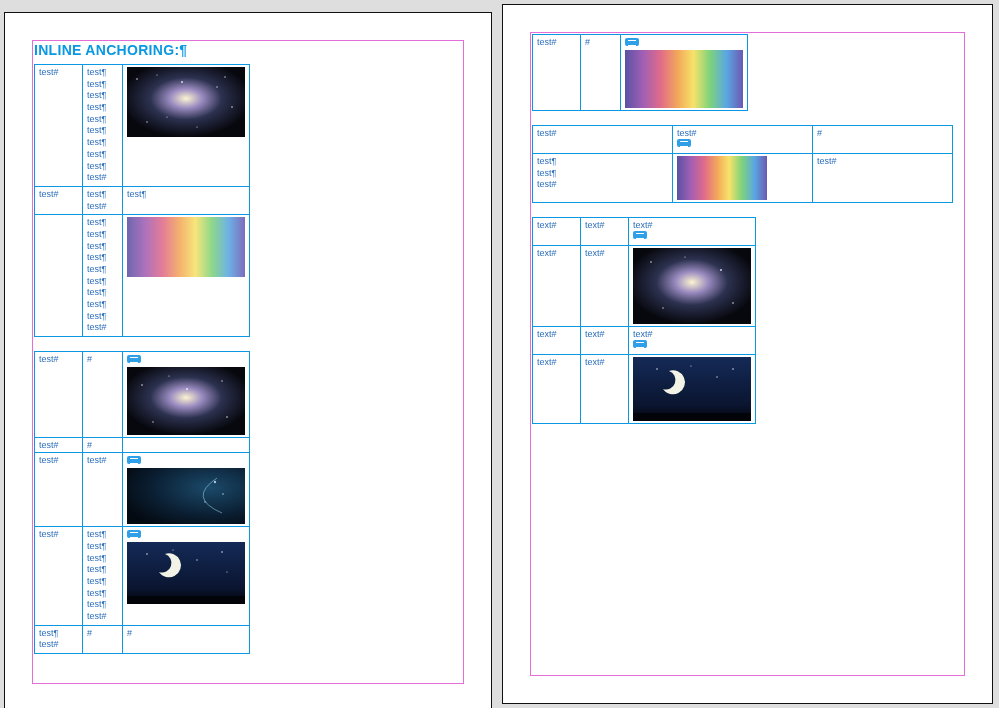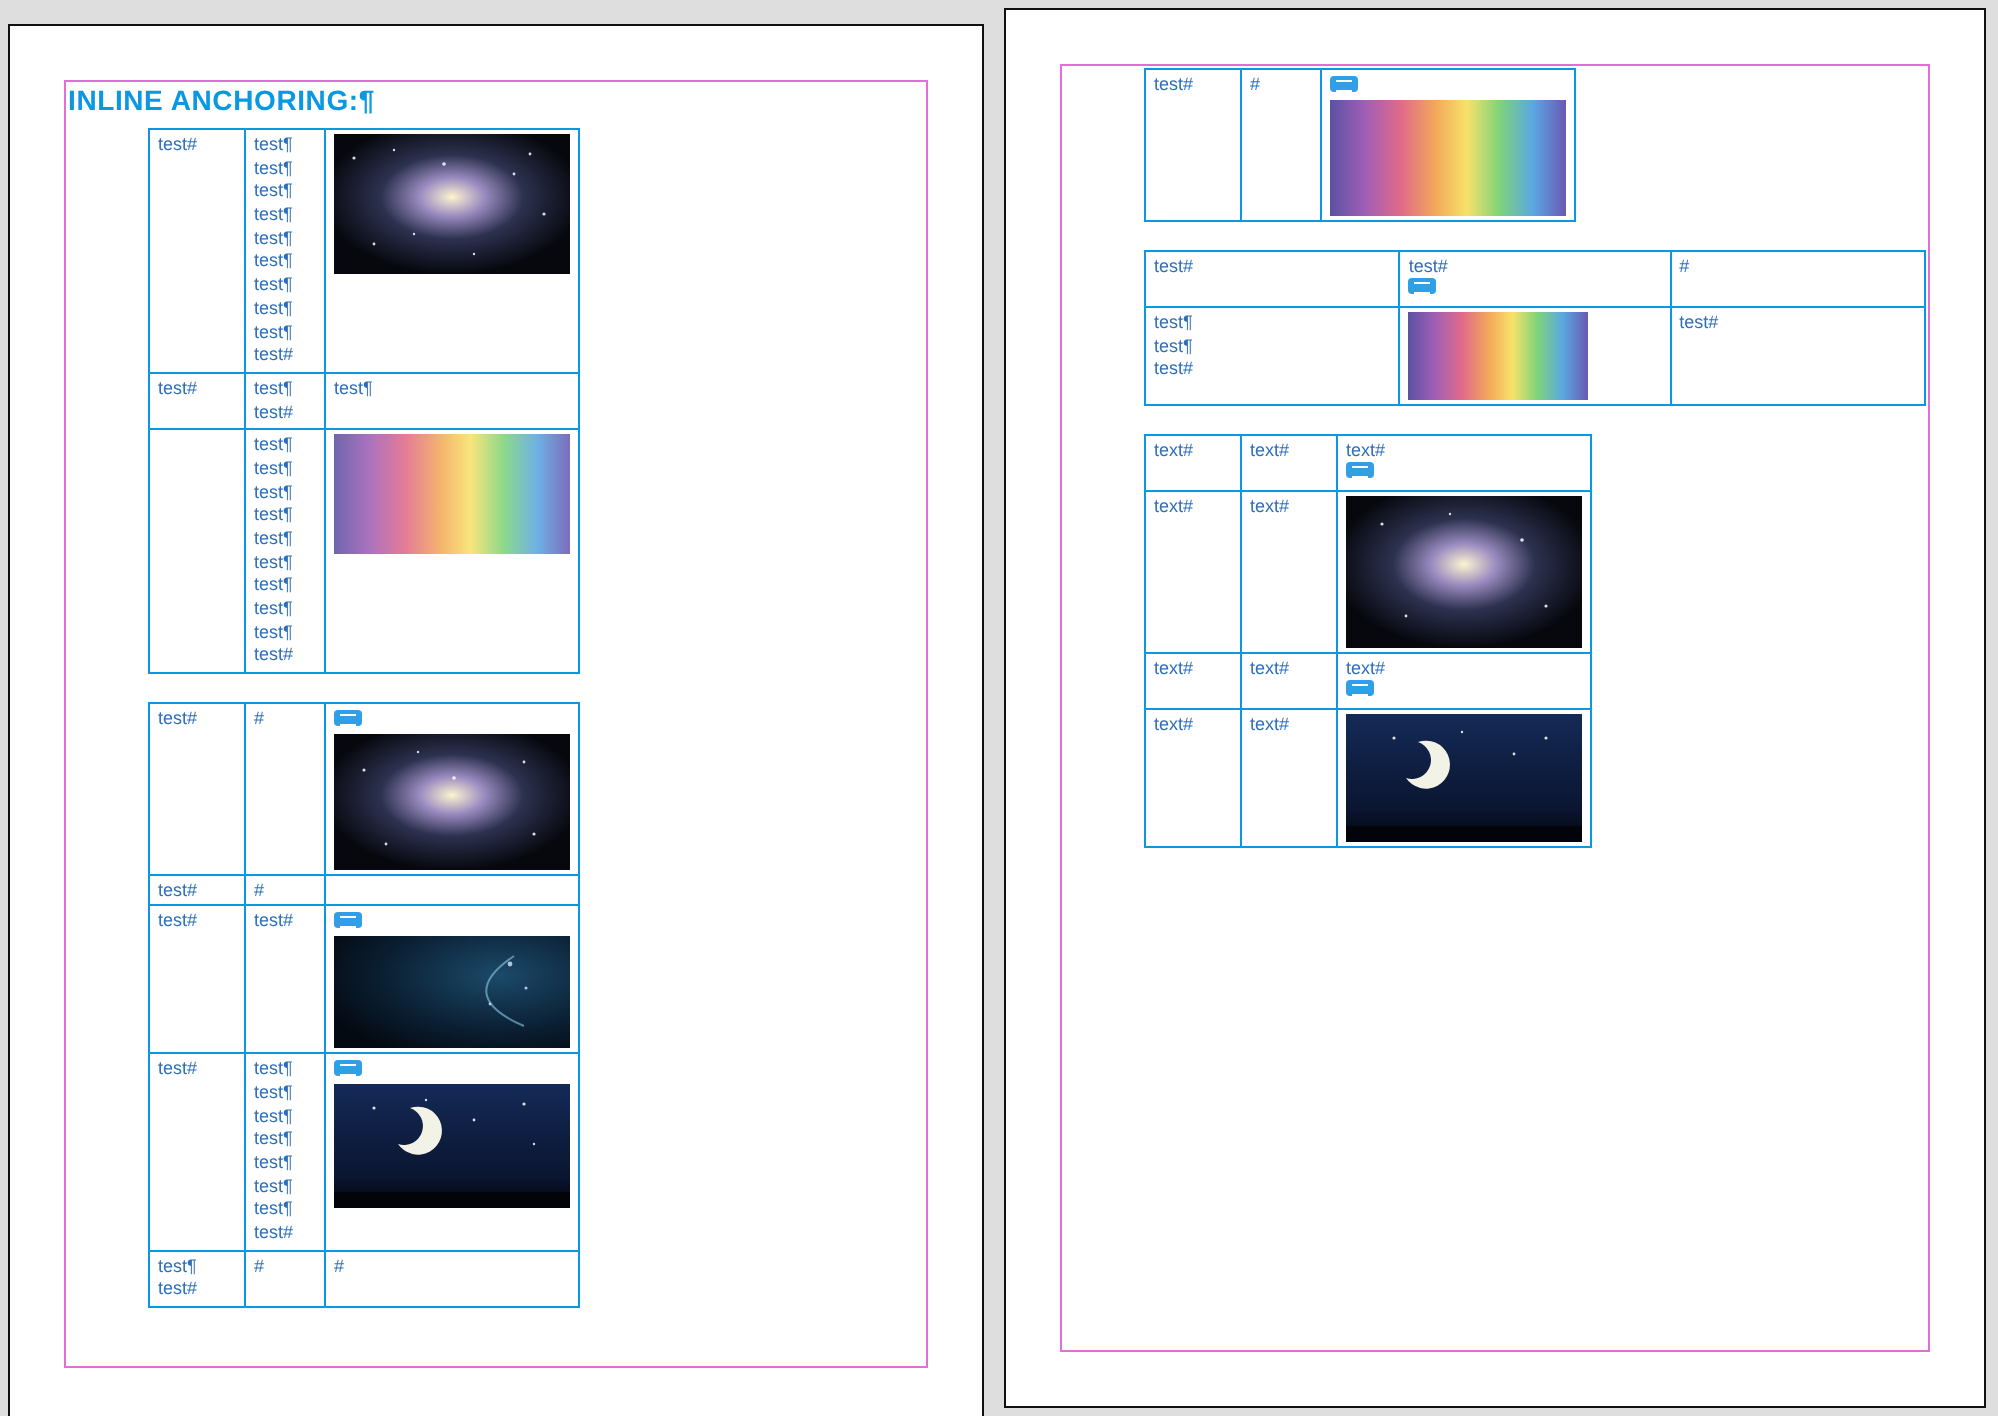--- a/index.html
+++ b/index.html
@@ -34,21 +34,20 @@
     font-weight: 800;
     font-size: 14px;
     margin: 0 0 6px 0;
     letter-spacing: .3px;
   }
   table.doc {
     border-collapse: collapse;
     margin-bottom: 14px;
     font-size: 9px;
     color: #2d6fbb;
-    margin-left: 40px;
   }
   table.doc td, table.doc th {
     border: 1px solid #0a98e3;
     padding: 2px 4px;
     vertical-align: top;
     text-align: left;
     font-weight: normal;
   }
   .w40  { width: 40px; }
   .w48  { width: 48px; }

